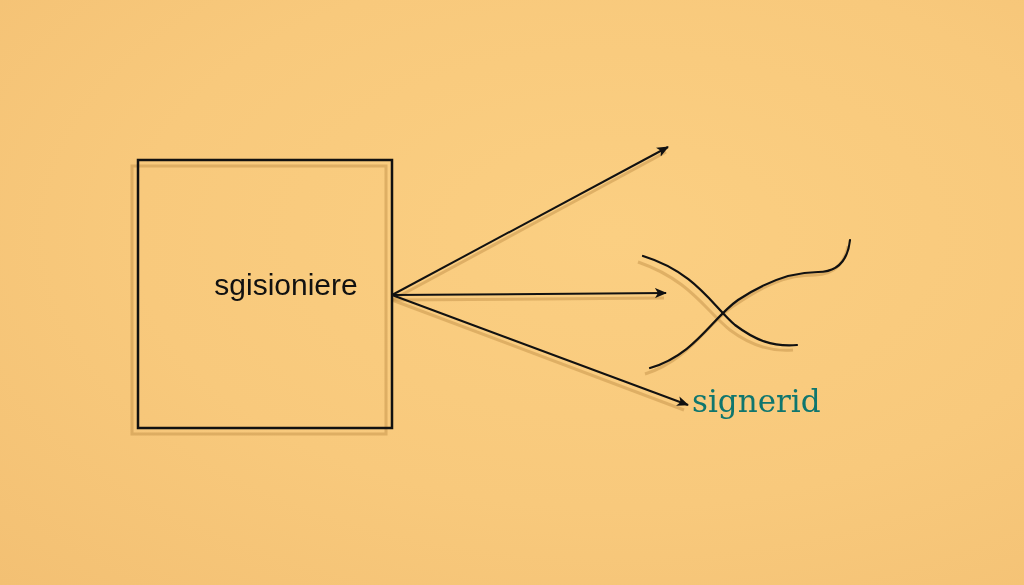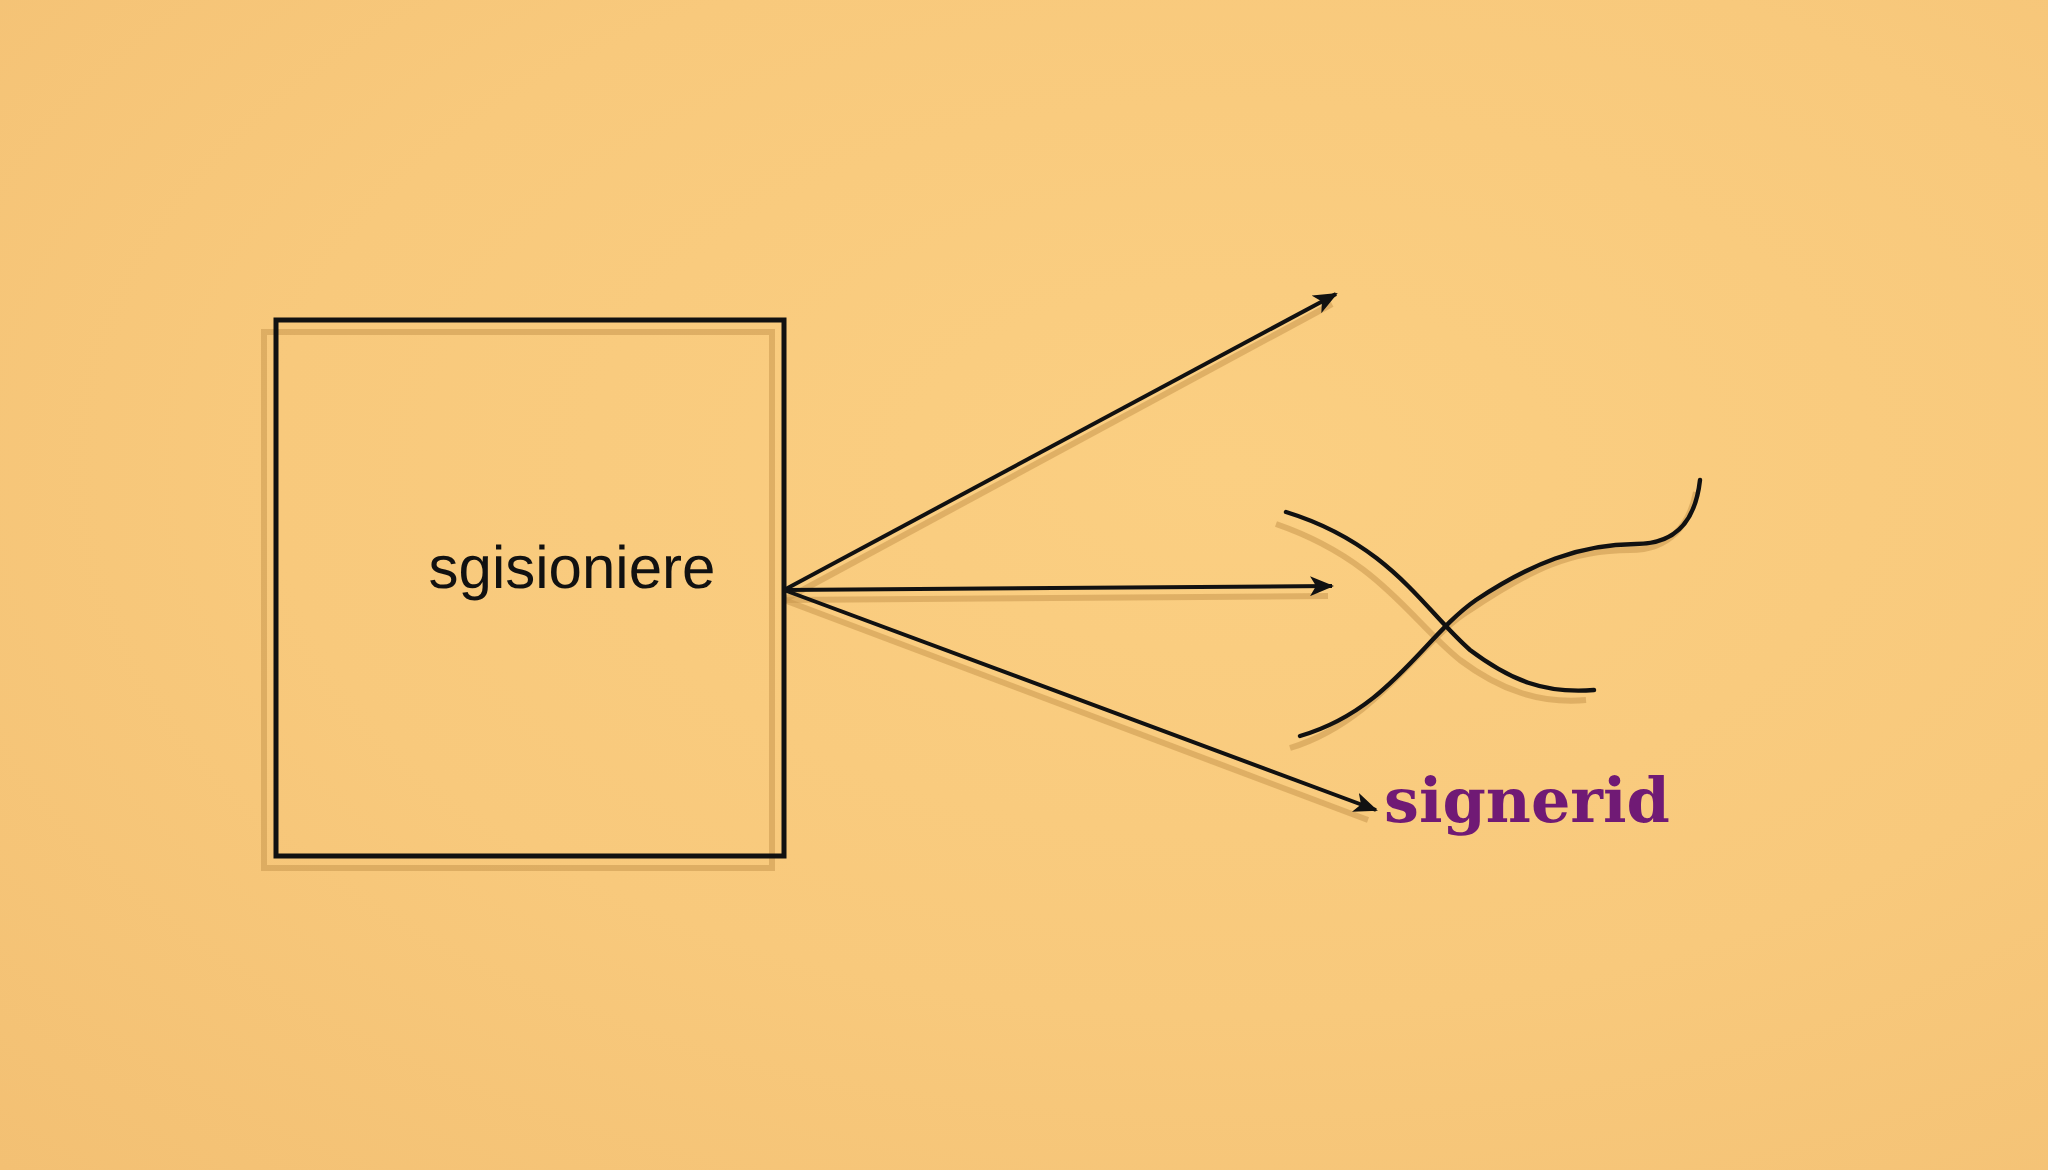--- a/index.html
+++ b/index.html
@@ -8,22 +8,22 @@
     background: radial-gradient(ellipse at 60% 40%, #fbcf82 0%, #f8c97c 55%, #f3c073 100%);
     font-family: "Liberation Sans", sans-serif;
   }
   .canvas { position:absolute; left:0; top:0; width:1024px; height:585px; }
   .box-label {
     position:absolute; left:138px; top:268px; width:296px; text-align:center;
     font-family:"Liberation Sans", sans-serif; font-size:30px; color:#111;
   }
   .out-label {
     position:absolute; left:692px; top:383px;
-    font-family:"DejaVu Serif", "Liberation Serif", serif; font-weight:bold;
-    font-size:31px; color:#701a75;
+    font-family:"DejaVu Serif", "Liberation Serif", serif; font-weight:normal;
+    font-size:31px; color:#0f766e;
   }
 </style>
 </head>
 <body>
 
 <svg class="canvas" viewBox="0 0 1024 585" width="1024" height="585">
   <defs>
     <marker id="ah" markerWidth="12" markerHeight="10" refX="11" refY="5" orient="auto" markerUnits="userSpaceOnUse">
       <path d="M0,0 L12,5 L0,10 L3,5 Z" fill="#111"></path>
     </marker>

